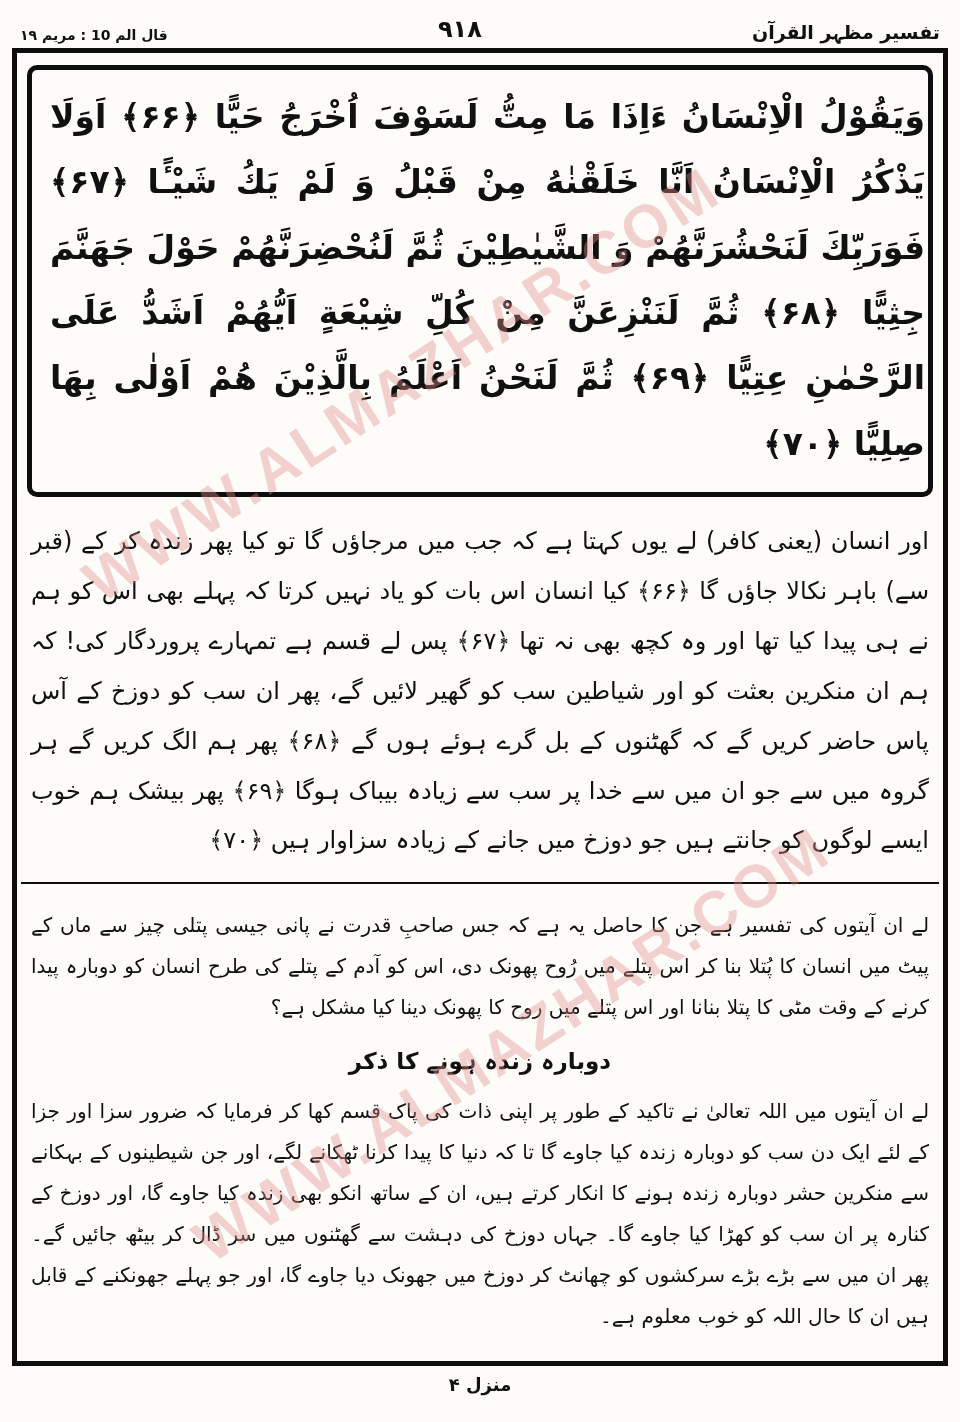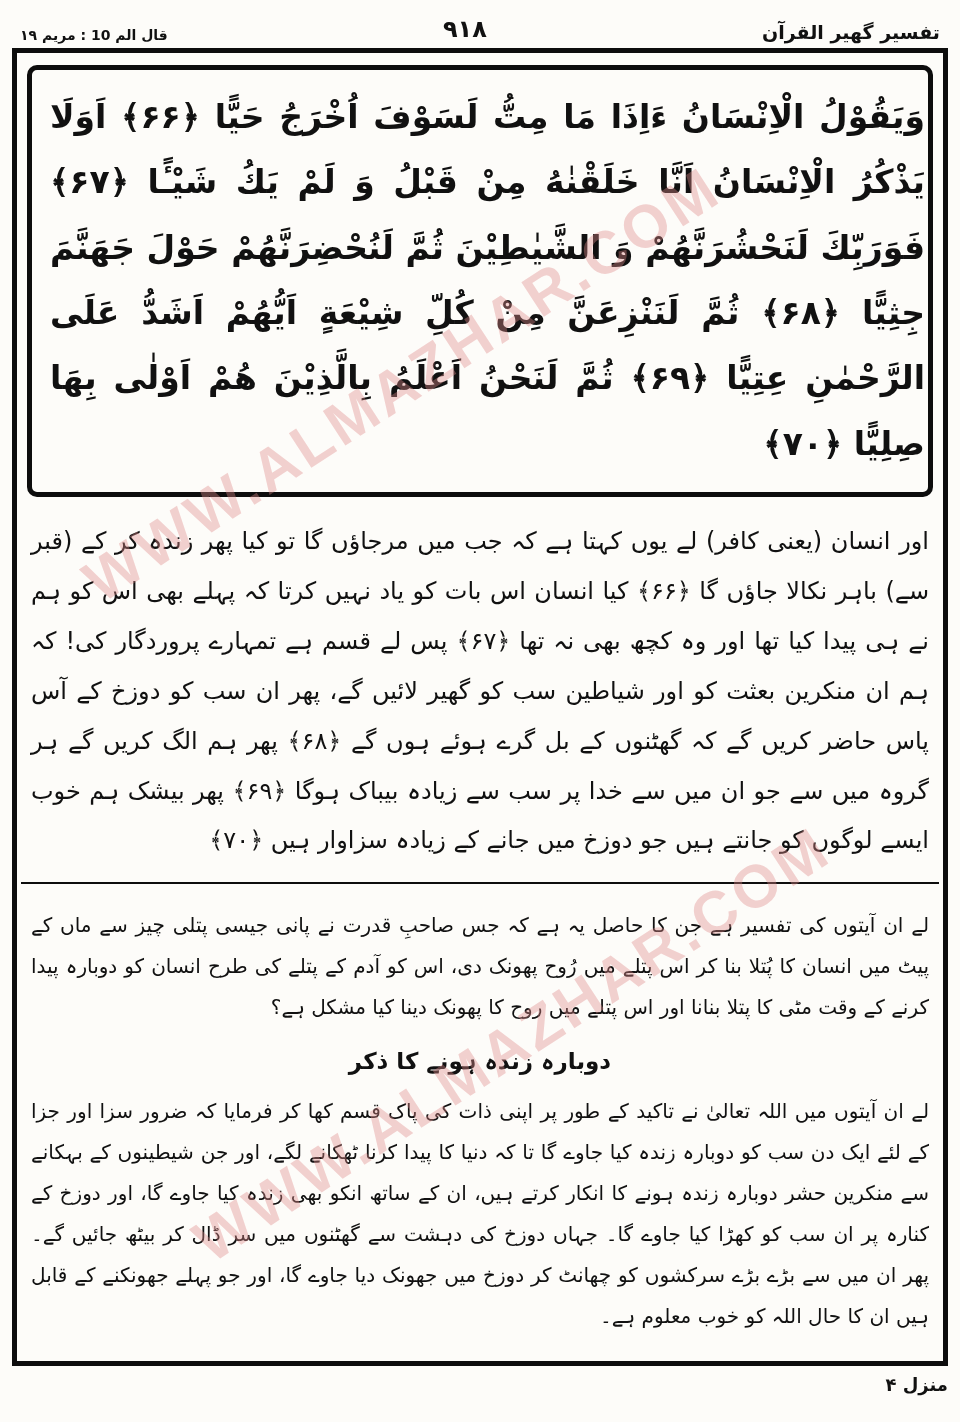--- a/index.html
+++ b/index.html
@@ -66,20 +66,21 @@
   }
   .tafsir-heading {
     text-align: center;
     font-size: 23px;
     font-weight: bold;
     margin: 8px 0 6px 0;
   }
   .commentary p + .tafsir-heading { margin-top: 10px; }
   
   .footer {
+    text-align: center;
     padding-top: 8px;
     font-size: 18px;
     font-weight: bold;
   }
   
   .watermark {
     position: absolute;
     font-size: 60px;
     font-weight: bold;
     letter-spacing: 4px;
@@ -92,21 +93,21 @@
   }
   .wm-top { left: 30px; top: 350px; }
   .wm-bottom { left: 140px; top: 1010px; }
 </style>
 </head>
 <body>
 
 <div class="page">
 
   <div class="header">
-    <div class="header-title">تفسیر گھیر القرآن</div>
+    <div class="header-title">تفسیر مظہر القرآن</div>
     <div class="header-page-number">۹۱۸</div>
     <div class="header-ref">قال الم 10 : مریم ۱۹</div>
   </div>
 
   <div class="frame">
 
     <div class="quran-box">
       <p>وَیَقُوْلُ الْاِنْسَانُ ءَاِذَا مَا مِتُّ لَسَوْفَ اُخْرَجُ حَیًّا ﴿۶۶﴾ اَوَلَا یَذْكُرُ الْاِنْسَانُ اَنَّا خَلَقْنٰهُ مِنْ قَبْلُ وَ لَمْ یَكُ شَیْـًٔا ﴿۶۷﴾ فَوَرَبِّكَ لَنَحْشُرَنَّهُمْ وَ الشَّیٰطِیْنَ ثُمَّ لَنُحْضِرَنَّهُمْ حَوْلَ جَهَنَّمَ جِثِیًّا ﴿۶۸﴾ ثُمَّ لَنَنْزِعَنَّ مِنْ كُلِّ شِیْعَةٍ اَیُّهُمْ اَشَدُّ عَلَی الرَّحْمٰنِ عِتِیًّا ﴿۶۹﴾ ثُمَّ لَنَحْنُ اَعْلَمُ بِالَّذِیْنَ هُمْ اَوْلٰی بِهَا صِلِیًّا ﴿۷۰﴾</p>
     </div>
 

